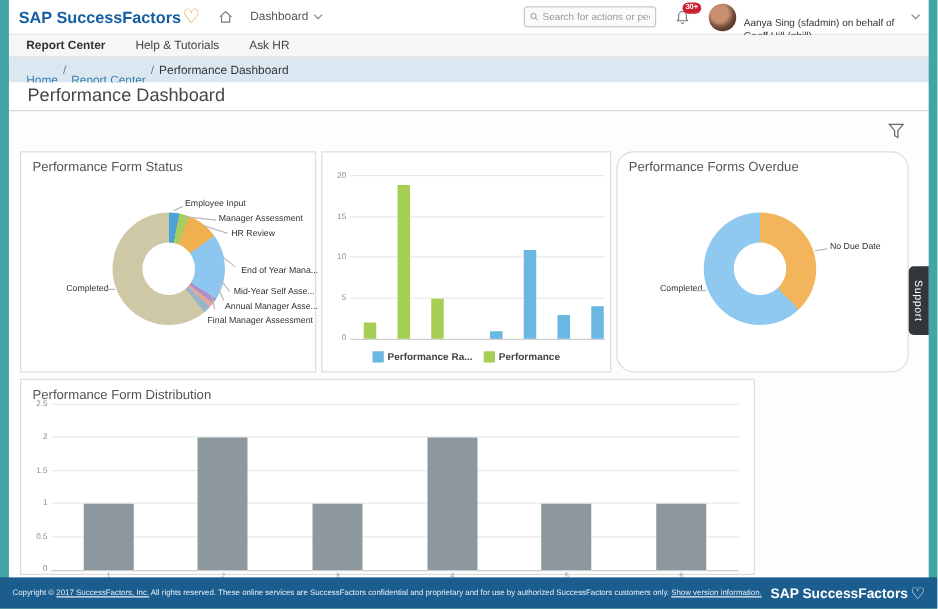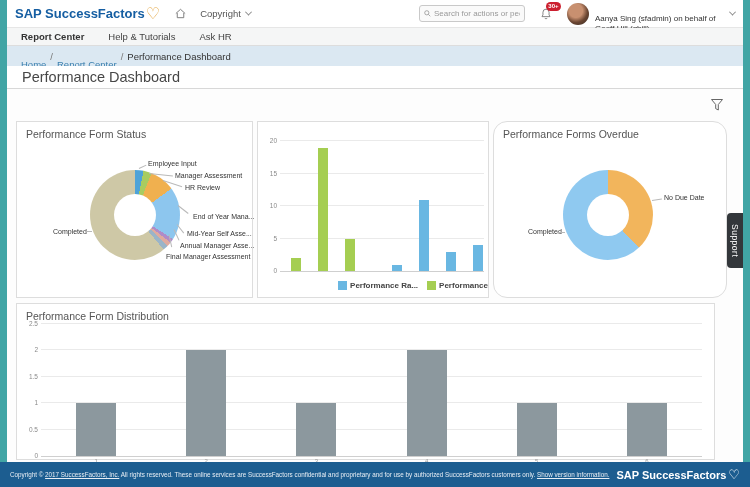--- a/index.html
+++ b/index.html
@@ -45,21 +45,21 @@
   .pagetitle { font-size:14.5px; color:#474747; }
 
   
   .panel { position:absolute; top:88px; left:0; right:0; bottom:0; border-top:1px solid #d8d8d8; background:#fdfdfd; }
   .filter-btn { position:absolute; right:18px; top:8px; width:16px; height:16px; display:flex; align-items:center; justify-content:center; cursor:pointer; }
 
   .card { position:absolute; background:#fff; border:1px solid #ddd; }
   .card1 { left:9px;  top:32px; width:237px; height:177px; }
   .card2 { left:250px; top:32px; width:232px; height:177px; }
   .card3 { left:486px; top:32px; width:234px; height:177px;border-radius:14px; }
-  .card4 { left:9px;  top:214px; width:699px; height:157px; }
+  .card4 { left:9px;  top:214px; width:588px; height:157px; }
   .cardtitle { position:absolute; left:9px; top:6px; font-size:10.5px; color:#555; }
 
   
   .donut { position:absolute; width:90px; height:90px; border-radius:50%; }
   .donut::after { content:""; position:absolute; inset:24px; background:#fff; border-radius:50%; }
   .donut1 { left:73px; top:48px; }
   .donut2 { left:69px; top:48px; }
   .slicelab { position:absolute; font-size:7px; color:#333; white-space:nowrap; }
   .leader { position:absolute; height:1px; background:#b9b9b9; transform-origin:left center; }
 
@@ -71,21 +71,21 @@
   .ytick { position:absolute; left:-18px; width:15px; text-align:right; font-size:6.5px; color:#8a8a8a; transform:translateY(3px); }
   .bars { position:absolute; inset:0; display:flex; align-items:flex-end; }
   .bars2 { gap:17px; padding-left:11px; }
   .bars2 .bar { width:10px; }
   .bars4 { justify-content:space-around; }
   .bars4 .bar { width:40px; }
   .bar { flex-shrink:0; }
   .xticks { position:absolute; left:0; right:0; top:100%; margin-top:2px; display:flex; justify-content:space-around; }
   .xticks span { width:40px; text-align:center; font-size:6px; color:#9a9a9a; }
 
-  .legend { position:absolute; left:0; right:0; bottom:7px; display:flex; justify-content:flex-end; align-items:center; gap:9px; }
+  .legend { position:absolute; left:0; right:0; bottom:7px; display:flex; justify-content:center; align-items:center; gap:9px; }
   .legend-item { display:flex; align-items:center; gap:3px; }
   .swatch { width:9px; height:9px; }
   .legend-label { font-size:8px; font-weight:bold; color:#444; }
 
   
   .support { position:absolute; right:0; top:213px; width:16px; height:55px; background:#33373b; color:#fff; border-radius:4px 0 0 4px; display:flex; align-items:center; justify-content:center; z-index:9; cursor:pointer; }
   .support span { writing-mode:vertical-rl; font-size:8.5px; letter-spacing:0.5px; }
 
   
   .footer { position:absolute; left:0; right:0; bottom:0; height:25px; background:#1c5d90; display:flex; align-items:center; padding:0 10px; z-index:6; }
@@ -107,21 +107,21 @@
 
     <div class="hdr">
       <span class="logo">SAP SuccessFactors</span>
       <span class="heart">♡</span>
       <span class="home-ic">
         <svg width="13" height="13" viewBox="0 0 14 14">
             <path d="M2 7 L7 2.5 L12 7 M3.5 6.5 V11.5 H10.5 V6.5" fill="none" stroke="#777" stroke-width="1"></path>
           </svg>
       </span>
       <span class="module">
-        <span>Copyright</span>
+        <span>Dashboard</span>
         <span class="chev"></span>
       </span>
       <span class="hspace"></span>
       <div class="search">
         <svg width="9" height="9" viewBox="0 0 10 10">
             <circle cx="4" cy="4" r="3" fill="none" stroke="#888" stroke-width="1"></circle>
             <line x1="6.3" y1="6.3" x2="9" y2="9" stroke="#888" stroke-width="1"></line>
           </svg>
         <input type="text" placeholder="Search for actions or people" style="">
       </div>

